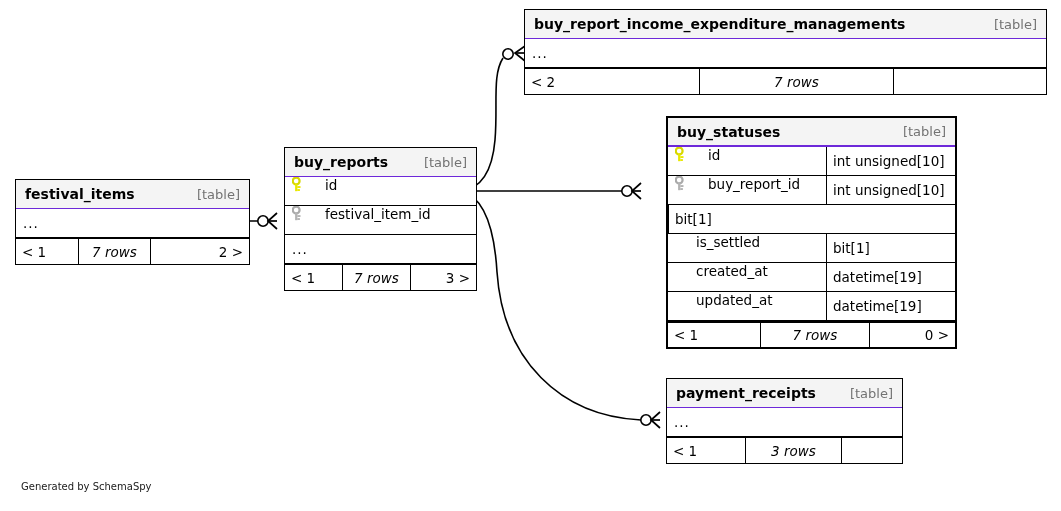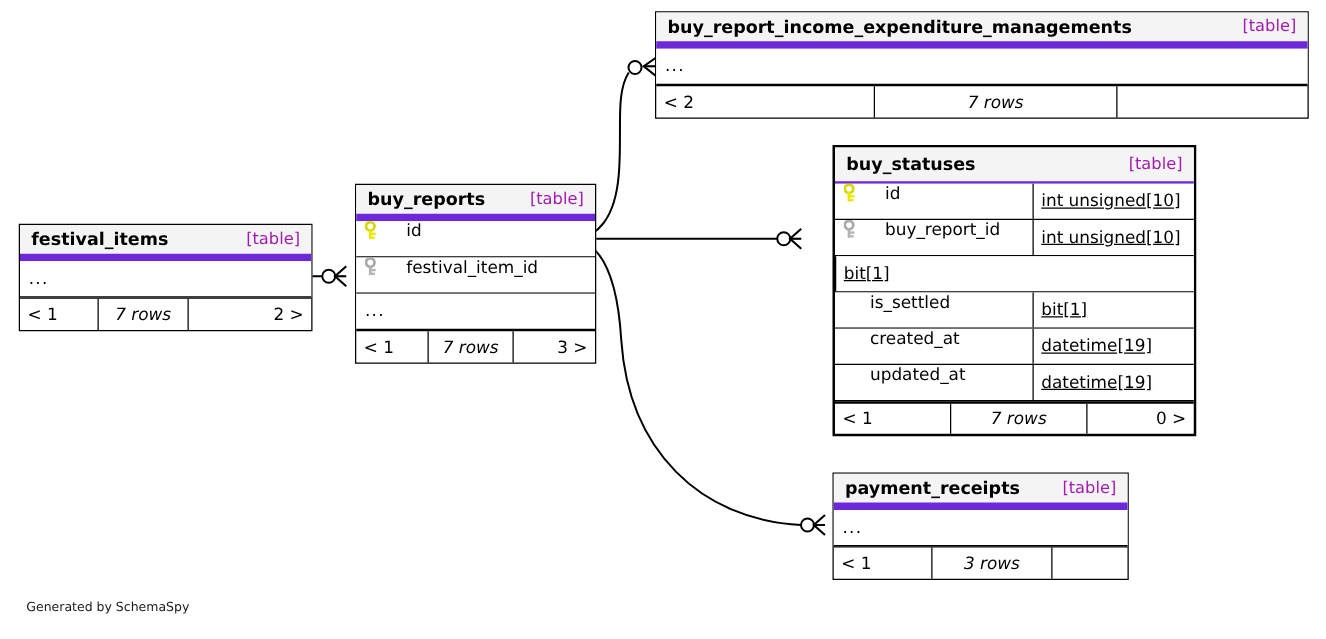--- a/index.html
+++ b/index.html
@@ -35,37 +35,37 @@
     box-sizing: border-box;
     font-size: 13.5px;
     color: #000000;
   }
   .table-box.focus {
     border-width: 2px;
     margin-left: 27px;
   }
   .tbl-header {
     background: #f4f4f4;
-    border-bottom: 6px solid #6d28d9;
+    border-bottom: 1px solid #6d28d9;
     display: flex;
     align-items: center;
     justify-content: space-between;
     padding: 0 9px;
     box-sizing: border-box;
     height: 29px;
   }
   .table-box.focus .tbl-header { border-bottom-width: 2px; }
   .tbl-name {
     font-weight: bold;
     font-size: 14px;
     white-space: nowrap;
   }
   .tbl-kind {
     font-size: 13px;
-    color: #a21caf;
+    color: #737373;
     padding-left: 14px;
     white-space: nowrap;
   }
 
   .tbl-row {
     display: flex;
     align-items: center;
     height: 29px;
     box-sizing: border-box;
     border-bottom: 1px solid #000000;
@@ -89,21 +89,20 @@
   }
   .col-type {
     box-sizing: border-box;
     padding-left: 6px;
     border-left: 1px solid #000000;
     height: 100%;
     display: flex;
     align-items: center;
     flex: 1 1 auto;
     white-space: nowrap;
-    text-decoration: underline;
   }
   .key-icon {
     width: 13px;
     height: 15px;
     margin-right: 8px;
     flex: 0 0 auto;
     display: inline-block;
   }
 
   

